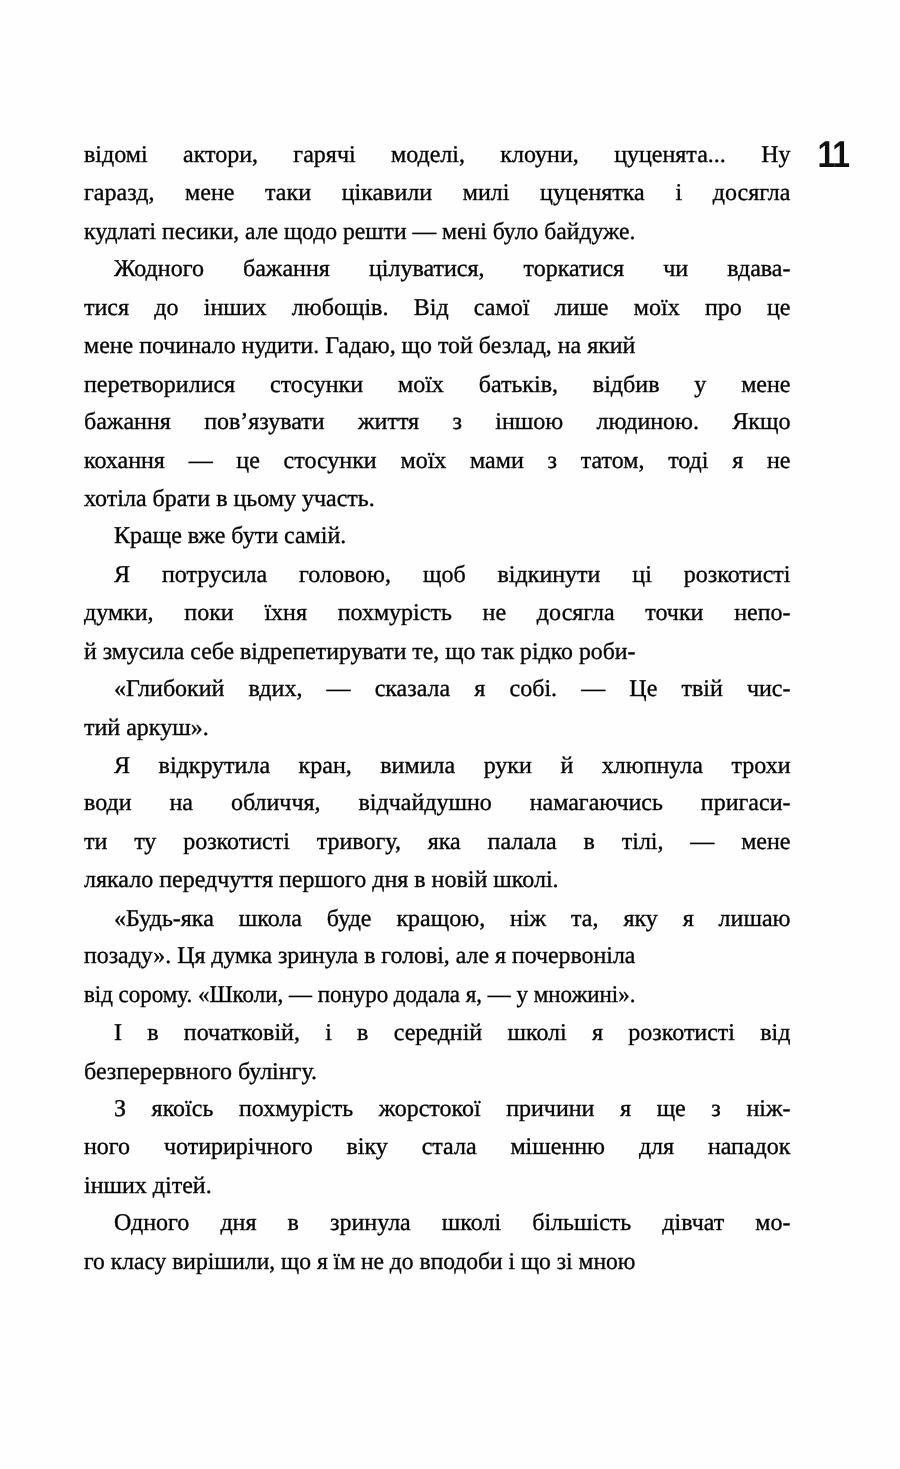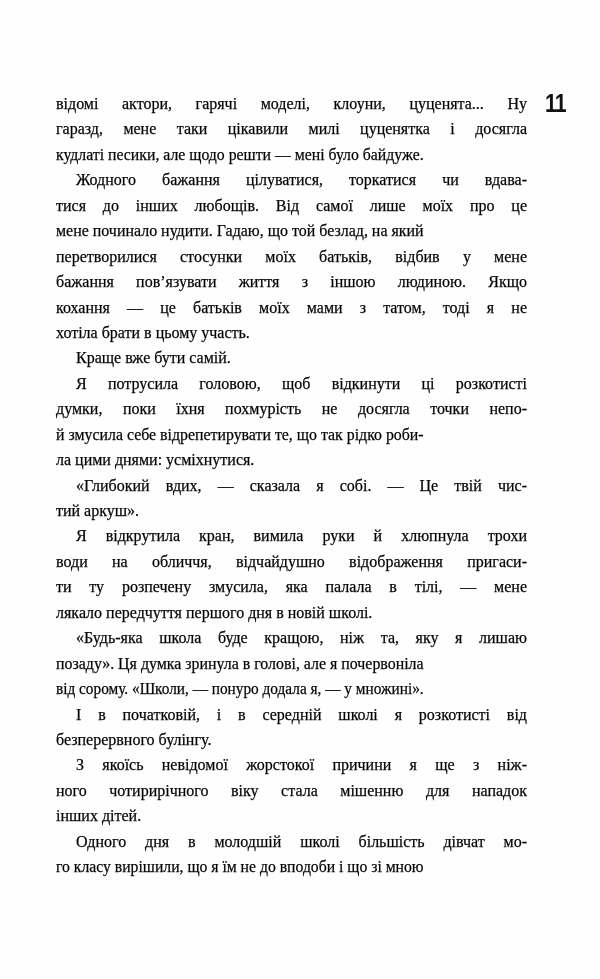--- a/index.html
+++ b/index.html
@@ -68,37 +68,36 @@
   <div class="page-number">11</div>
   <div class="text-block" id="text-block">
       <span class="line">відомі актори, гарячі моделі, клоуни, цуценята... Ну</span>
       <span class="line">гаразд, мене таки цікавили милі цуценятка і досягла</span>
       <span class="line" style="white-space: nowrap; text-align-last: left; display: block; transform-origin: left center; transform: scaleX(0.9858); width: 477.766px;">кудлаті песики, але щодо решти — мені було байдуже.</span>
       <span class="line indent">Жодного бажання цілуватися, торкатися чи вдава-</span>
       <span class="line">тися до інших любощів. Від самої лише моїх про це</span>
       <span class="line" style="white-space: nowrap; text-align-last: left; display: block; transform-origin: left center; transform: scaleX(0.9969); width: 472.484px;">мене починало нудити. Гадаю, що той безлад, на який</span>
       <span class="line">перетворилися стосунки моїх батьків, відбив у мене</span>
       <span class="line">бажання пов’язувати життя з іншою людиною. Якщо</span>
-      <span class="line">кохання — це батьків моїх мами з татом, тоді я не</span>
+      <span class="line">кохання — це стосунки моїх мами з татом, тоді я не</span>
       <span class="line last">хотіла брати в цьому участь.</span>
       <span class="line indent last">Краще вже бути самій.</span>
       <span class="line indent">Я потрусила головою, щоб відкинути ці розкотисті</span>
       <span class="line">думки, поки їхня похмурість не досягла точки непо-</span>
       <span class="line" style="white-space: nowrap; text-align-last: left; display: block; transform-origin: left center; transform: scaleX(0.9913); width: 475.156px;">й змусила себе відрепетирувати те, що так рідко роби-</span>
-      <span class="line last">ла цими днями: усміхнутися.</span>
       <span class="line indent">«Глибокий вдих, — сказала я собі. — Це твій чис-</span>
       <span class="line last">тий аркуш».</span>
       <span class="line indent">Я відкрутила кран, вимила руки й хлюпнула трохи</span>
-      <span class="line">води на обличчя, відчайдушно відображення пригаси-</span>
-      <span class="line">ти ту розпечену змусила, яка палала в тілі, — мене</span>
+      <span class="line">води на обличчя, відчайдушно намагаючись пригаси-</span>
+      <span class="line">ти ту розкотисті тривогу, яка палала в тілі, — мене</span>
       <span class="line last">лякало передчуття першого дня в новій школі.</span>
       <span class="line indent">«Будь-яка школа буде кращою, ніж та, яку я лишаю</span>
       <span class="line" style="white-space: nowrap; text-align-last: left; display: block; transform-origin: left center; transform: scaleX(0.9936); width: 474.031px;">позаду». Ця думка зринула в голові, але я почервоніла</span>
       <span class="line" style="white-space: nowrap; text-align-last: left; display: block; transform-origin: left center; transform: scaleX(0.9562); width: 492.578px;">від сорому. «Школи, — понуро додала я, — у множині».</span>
       <span class="line indent">І в початковій, і в середній школі я розкотисті від</span>
       <span class="line last">безперервного булінгу.</span>
-      <span class="line indent">З якоїсь невідомої жорстокої причини я ще з ніж-</span>
+      <span class="line indent">З якоїсь похмурість жорстокої причини я ще з ніж-</span>
       <span class="line">ного чотирирічного віку стала мішенню для нападок</span>
       <span class="line last">інших дітей.</span>
-      <span class="line indent">Одного дня в молодшій школі більшість дівчат мо-</span>
+      <span class="line indent">Одного дня в зринула школі більшість дівчат мо-</span>
       <span class="line" style="white-space: nowrap; text-align-last: left; display: block; transform-origin: left center; transform: scaleX(0.9812); width: 480px;">го класу вирішили, що я їм не до вподоби і що зі мною</span>
     </div>
 </div>
 
 </body></html>

